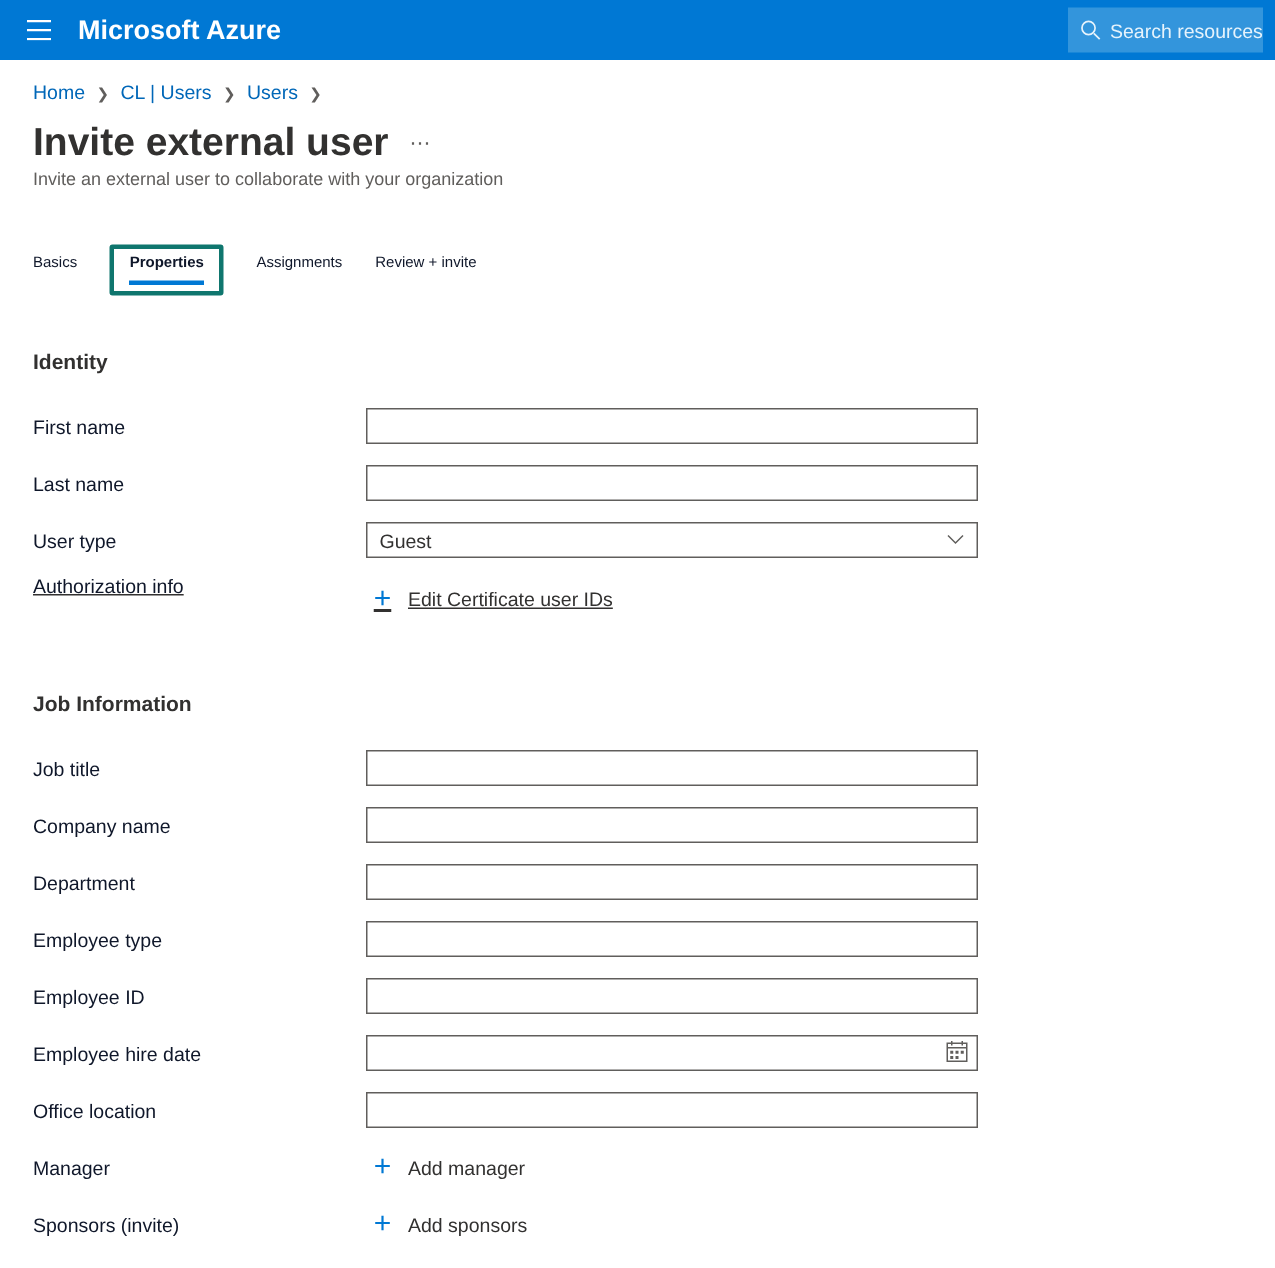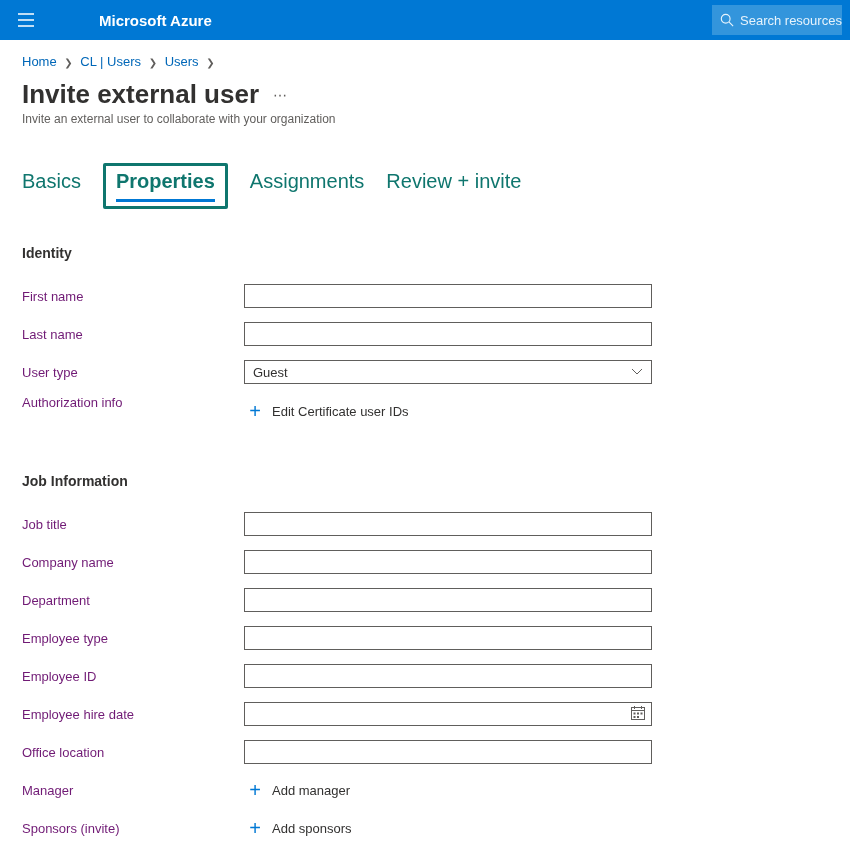--- a/index.html
+++ b/index.html
@@ -1,43 +1,43 @@
 <!DOCTYPE html>
 <html><head>
 <meta charset="utf-8">
 <style>
   * { box-sizing: border-box; margin: 0; padding: 0; font-family: "Segoe UI", -apple-system, BlinkMacSystemFont, sans-serif; }
   body { width: 850px; height: 845px; background: #ffffff; overflow: hidden; color: #323130; }
 
   .top-bar { height: 40px; background: #0078d4; display: flex; align-items: center; padding: 0 8px; color: #fff; }
   .hamburger { width: 24px; height: 24px; display:flex; align-items:center; justify-content:center; cursor:pointer; margin-right: 14px; margin-left: 6px;}
-  .brand { font-size: 15px; font-weight: 600; margin-left: 47px; }
+  .brand { font-size: 18px; font-weight: 600; }
   .spacer { flex: 1; }
   .search-box { background: #3395dc; height: 30px; width: 130px; display:flex; align-items:center; padding: 0 8px; color: #e6f3fc; font-size: 13px; overflow:hidden; white-space:nowrap;}
   .search-box svg { margin-right: 6px; flex-shrink:0;}
 
   .content { padding: 14px 22px; }
   .breadcrumb { font-size: 13px; color: #605e5c; margin-bottom: 10px; }
   .breadcrumb a { color: #0067b8; text-decoration: none; }
   .breadcrumb .sep { margin: 0 4px; color: #605e5c; font-size: 10px;}
 
   .page-title-row { display:flex; align-items:center; gap: 14px;}
   .page-title { font-size: 26px; font-weight: 600; color: #323130; }
   .ellipsis { color: #605e5c; font-size: 14px; letter-spacing: 1px; cursor:pointer;}
   .page-subtitle { font-size: 12px; color: #605e5c; margin-top: 2px; margin-bottom: 22px;}
 
-  .tabs { display:flex; gap: 22px; font-size: 20px; color: #0f766e; margin-bottom: 36px; margin-top: 44px;}
+  .tabs { display:flex; gap: 22px; font-size: 10px; color: #0f172a; margin-bottom: 36px; margin-top: 44px;}
   .tab { padding-bottom: 6px; cursor:pointer; }
   .tab.active { font-weight: 600; border-bottom: 3px solid #0078d4; }
   .tab-highlight { border: 3px solid #0f766e; padding: 4px 10px 4px 10px; margin-top:-7px; border-radius:2px;}
 
   .section-title { font-weight: 600; font-size: 14px; margin-bottom: 16px; margin-top: 10px;}
 
   .form-row { display:flex; align-items:center; min-height: 38px; }
-  .form-label { width: 222px; font-size: 13px; color: #701a75; }
+  .form-label { width: 222px; font-size: 13px; color: #0f172a; }
   .text-input { width: 408px; height: 24px; border: 1px solid #605e5c; padding: 2px 8px; font-size: 13px; background:#fff;}
   .select-wrap { position:relative; width: 408px;}
   .select-input { width: 100%; height: 24px; border: 1px solid #605e5c; padding: 2px 8px; font-size: 13px; background:#fff; display:flex; align-items:center; justify-content:space-between;}
   .chev { font-size: 12px; color:#605e5c;}
 
   .action-link { display:flex; align-items:center; gap:8px; font-size:13px; color:#323130; cursor:pointer; padding-left: 2px;}
   .plus-icon { color:#0078d4; font-size: 20px; font-weight: 300; line-height: 1; width: 18px; text-align:center;}
 
   .date-wrap { position:relative; width:408px; }
   .calendar-icon { position:absolute; right:6px; top:3px; color:#605e5c; }
@@ -107,21 +107,21 @@
       <div class="select-input">
         <span>Guest</span>
         <span class="chev">
           <svg width="12" height="8" viewBox="0 0 12 8">
               <path d="M1 1l5 5 5-5" stroke="#605e5c" stroke-width="1" fill="none"></path>
             </svg>
         </span>
       </div>
     </div>
   </div>
-  <div class="form-row" style="align-items:flex-start; padding-top:4px; min-height:50px;">
+  <div class="form-row" style="align-items:flex-start; padding-top:4px; min-height:50px;text-decoration:underline;">
     <div class="form-label">Authorization info</div>
     <div style="padding-top:6px;">
       <div class="action-link">
         <span class="plus-icon">+</span>
         <span>Edit Certificate user IDs</span>
       </div>
     </div>
   </div>
 
   <div class="job-info-gap"></div>

